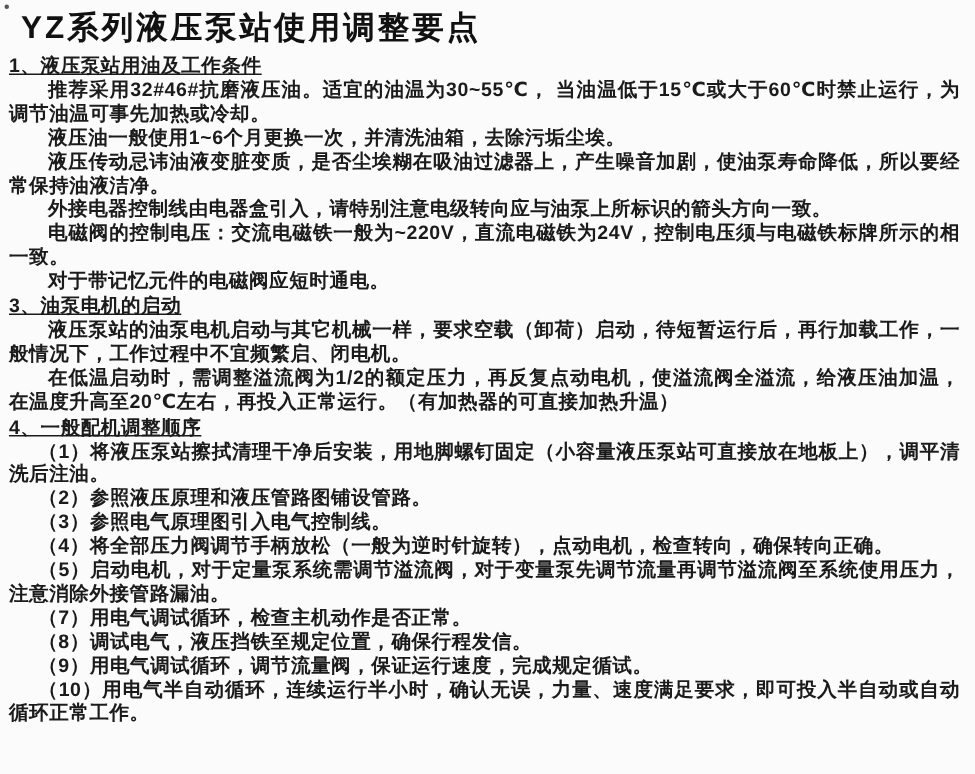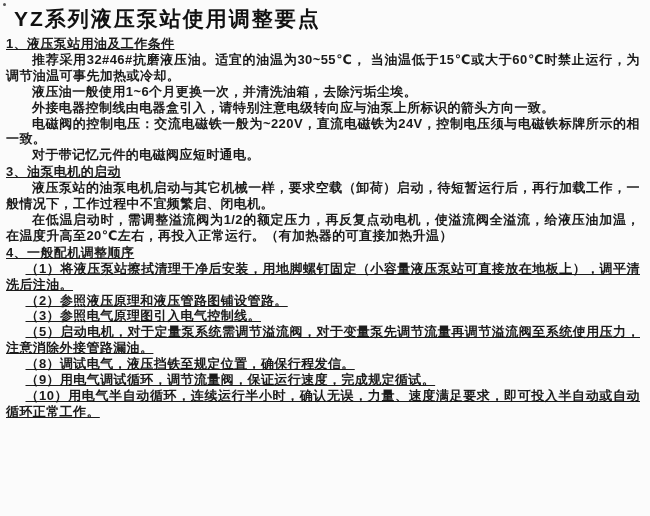--- a/index.html
+++ b/index.html
@@ -45,44 +45,46 @@
   .heading{
     text-indent:0;
     margin-top:1px;
     text-decoration:underline;
   }
   .para{
     text-indent:2em;
   }
   .item{
     text-indent:1.5em;
-    text-decoration:underline;
   }
 </style>
 </head>
 <body>
 
 <div class="page">
   <div class="speck"></div>
 
   <h1 class="doc-title">YZ系列液压泵站使用调整要点</h1>
 
   <div class="block heading">1、液压泵站用油及工作条件</div>
   <div class="block para">推荐采用32#46#抗磨液压油。适宜的油温为30~55℃， 当油温低于15℃或大于60℃时禁止运行，为调节油温可事先加热或冷却。</div>
   <div class="block para">液压油一般使用1~6个月更换一次，并清洗油箱，去除污垢尘埃。</div>
+  <div class="block para">液压传动忌讳油液变脏变质，是否尘埃糊在吸油过滤器上，产生噪音加剧，使油泵寿命降低，所以要经常保持油液洁净。</div>
 
   <div class="block para">外接电器控制线由电器盒引入，请特别注意电级转向应与油泵上所标识的箭头方向一致。</div>
   <div class="block para">电磁阀的控制电压：交流电磁铁一般为~220V，直流电磁铁为24V，控制电压须与电磁铁标牌所示的相一致。</div>
   <div class="block para">对于带记忆元件的电磁阀应短时通电。</div>
 
   <div class="block heading">3、油泵电机的启动</div>
   <div class="block para">液压泵站的油泵电机启动与其它机械一样，要求空载（卸荷）启动，待短暂运行后，再行加载工作，一般情况下，工作过程中不宜频繁启、闭电机。</div>
   <div class="block para">在低温启动时，需调整溢流阀为1/2的额定压力，再反复点动电机，使溢流阀全溢流，给液压油加温，在温度升高至20℃左右，再投入正常运行。（有加热器的可直接加热升温）</div>
 
   <div class="block heading">4、一般配机调整顺序</div>
   <div class="block item">（1）将液压泵站擦拭清理干净后安装，用地脚螺钉固定（小容量液压泵站可直接放在地板上），调平清洗后注油。</div>
   <div class="block item">（2）参照液压原理和液压管路图铺设管路。</div>
   <div class="block item">（3）参照电气原理图引入电气控制线。</div>
+  <div class="block item">（4）将全部压力阀调节手柄放松（一般为逆时针旋转），点动电机，检查转向，确保转向正确。</div>
   <div class="block item">（5）启动电机，对于定量泵系统需调节溢流阀，对于变量泵先调节流量再调节溢流阀至系统使用压力，注意消除外接管路漏油。</div>
+  <div class="block item">（7）用电气调试循环，检查主机动作是否正常。</div>
   <div class="block item">（8）调试电气，液压挡铁至规定位置，确保行程发信。</div>
   <div class="block item">（9）用电气调试循环，调节流量阀，保证运行速度，完成规定循试。</div>
   <div class="block item">（10）用电气半自动循环，连续运行半小时，确认无误，力量、速度满足要求，即可投入半自动或自动循环正常工作。</div>
 </div>
 
 </body></html>

